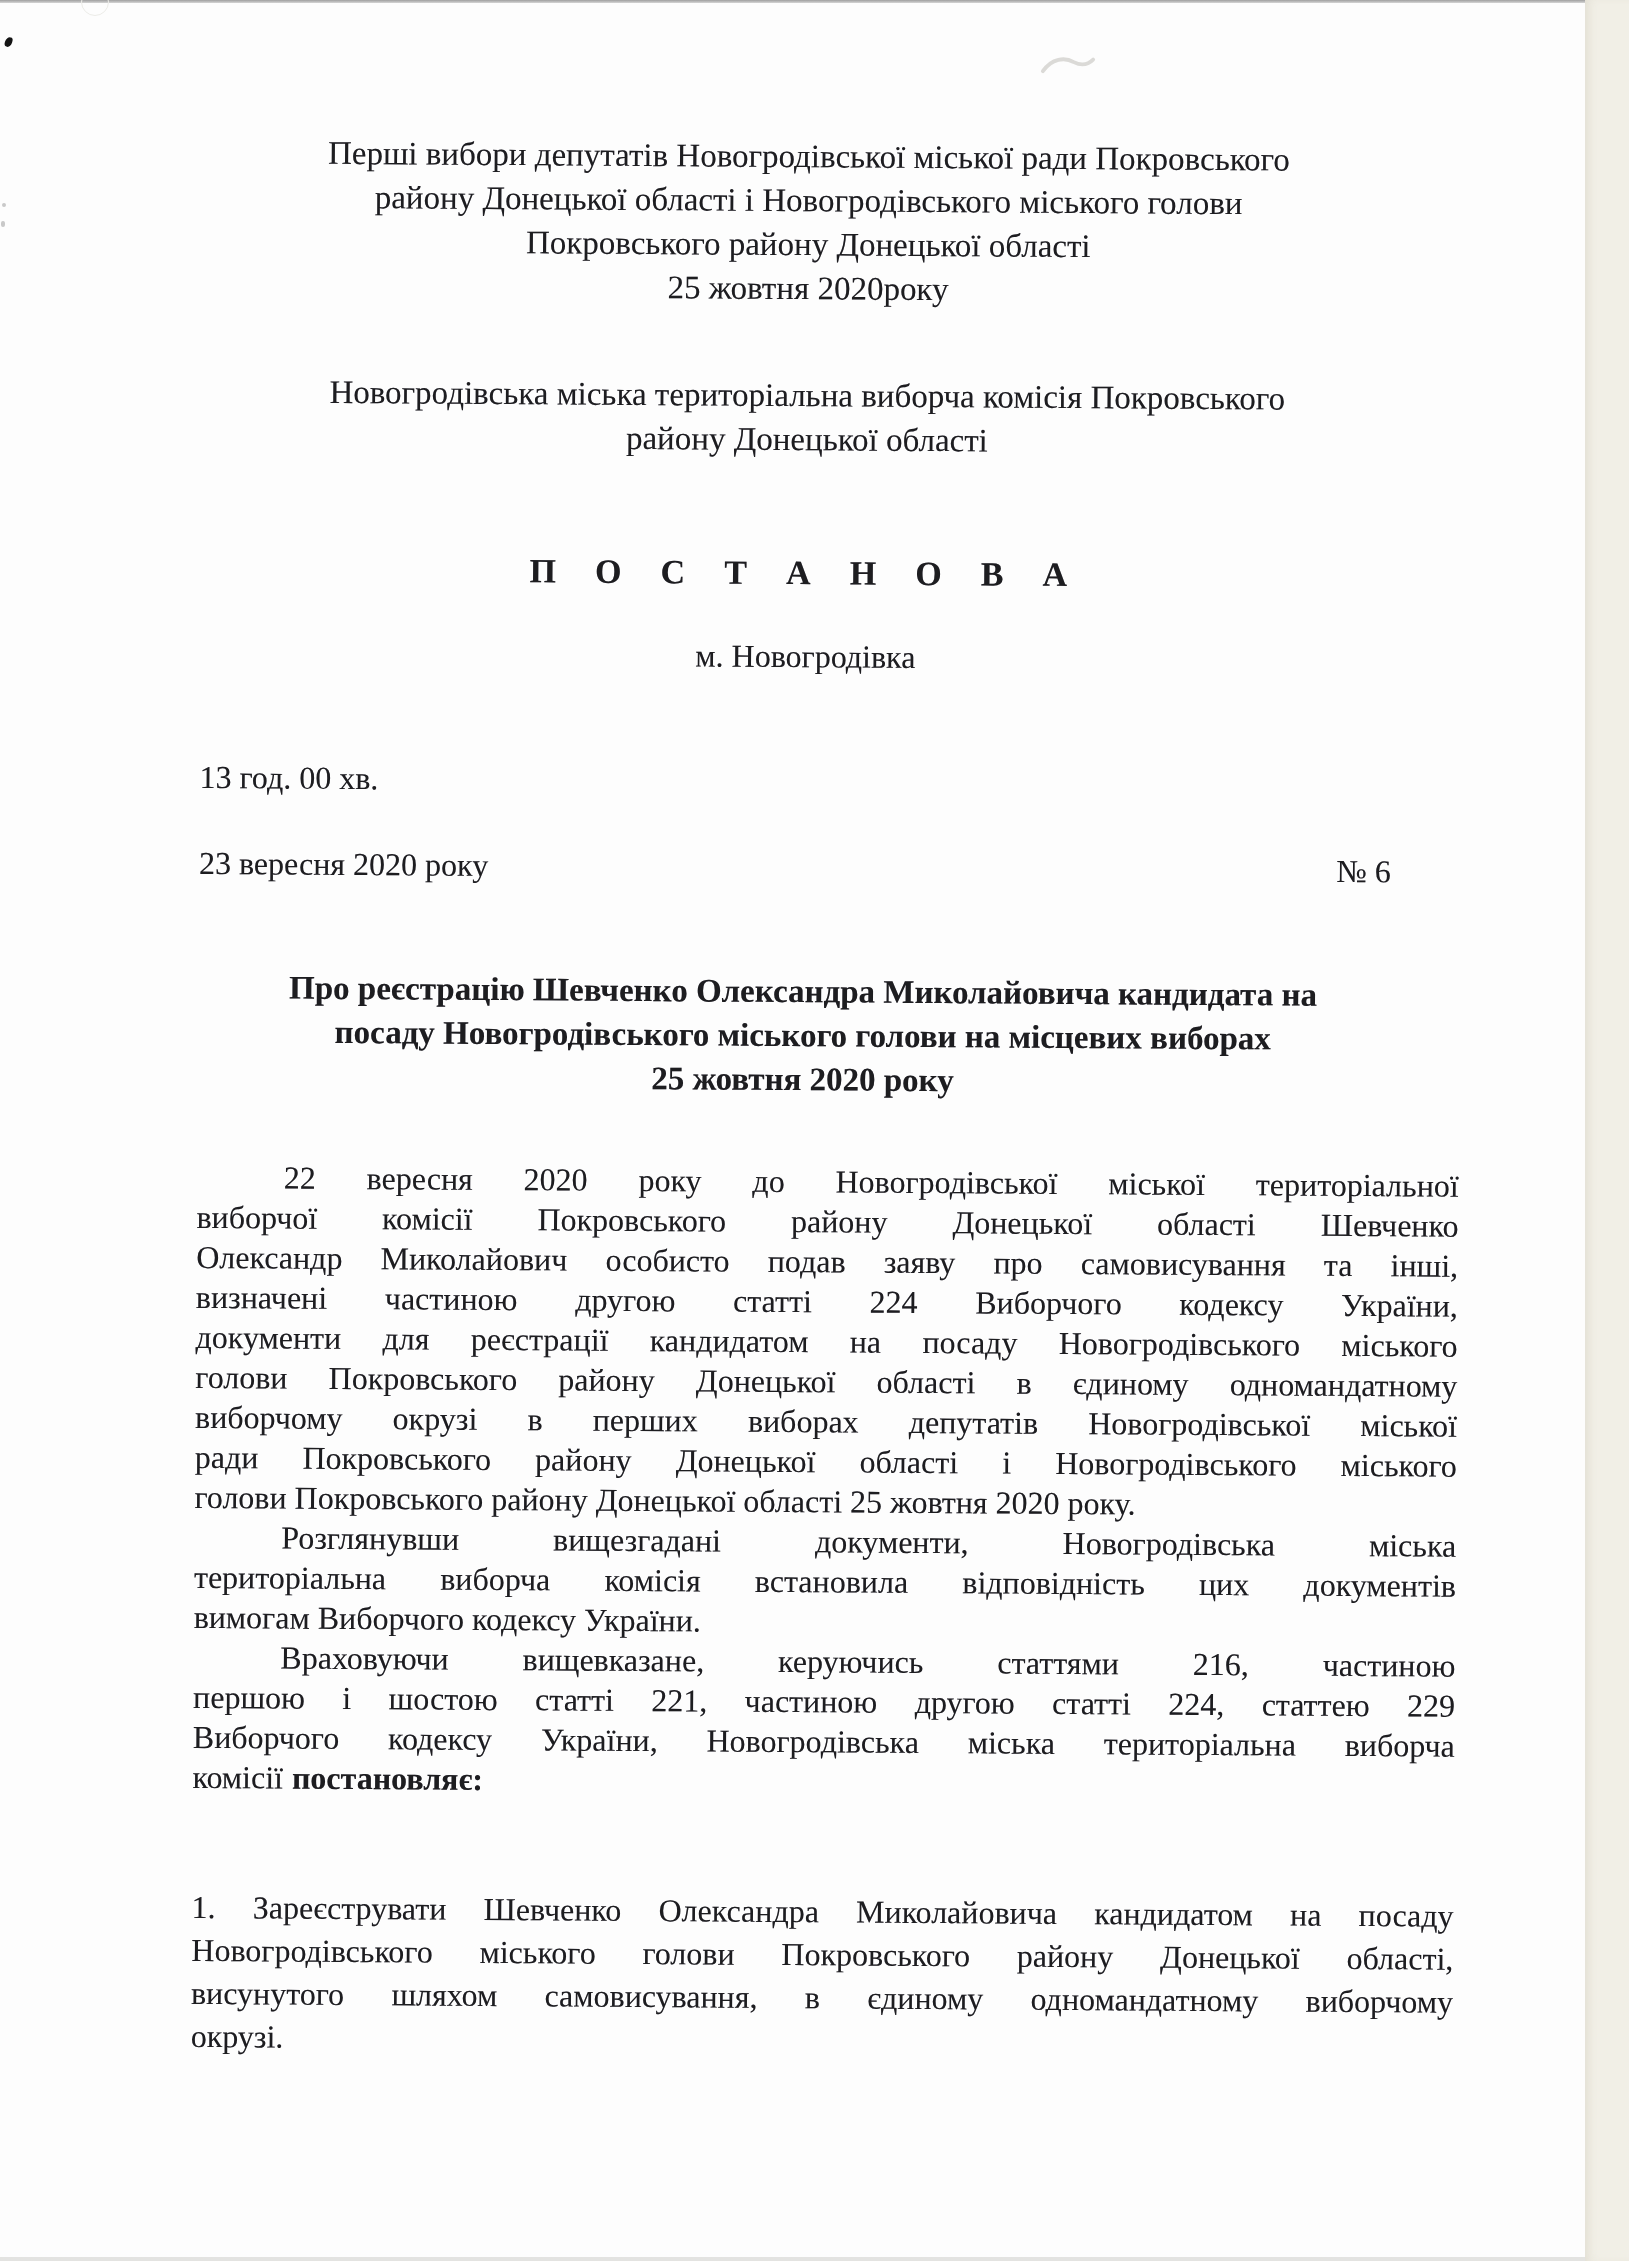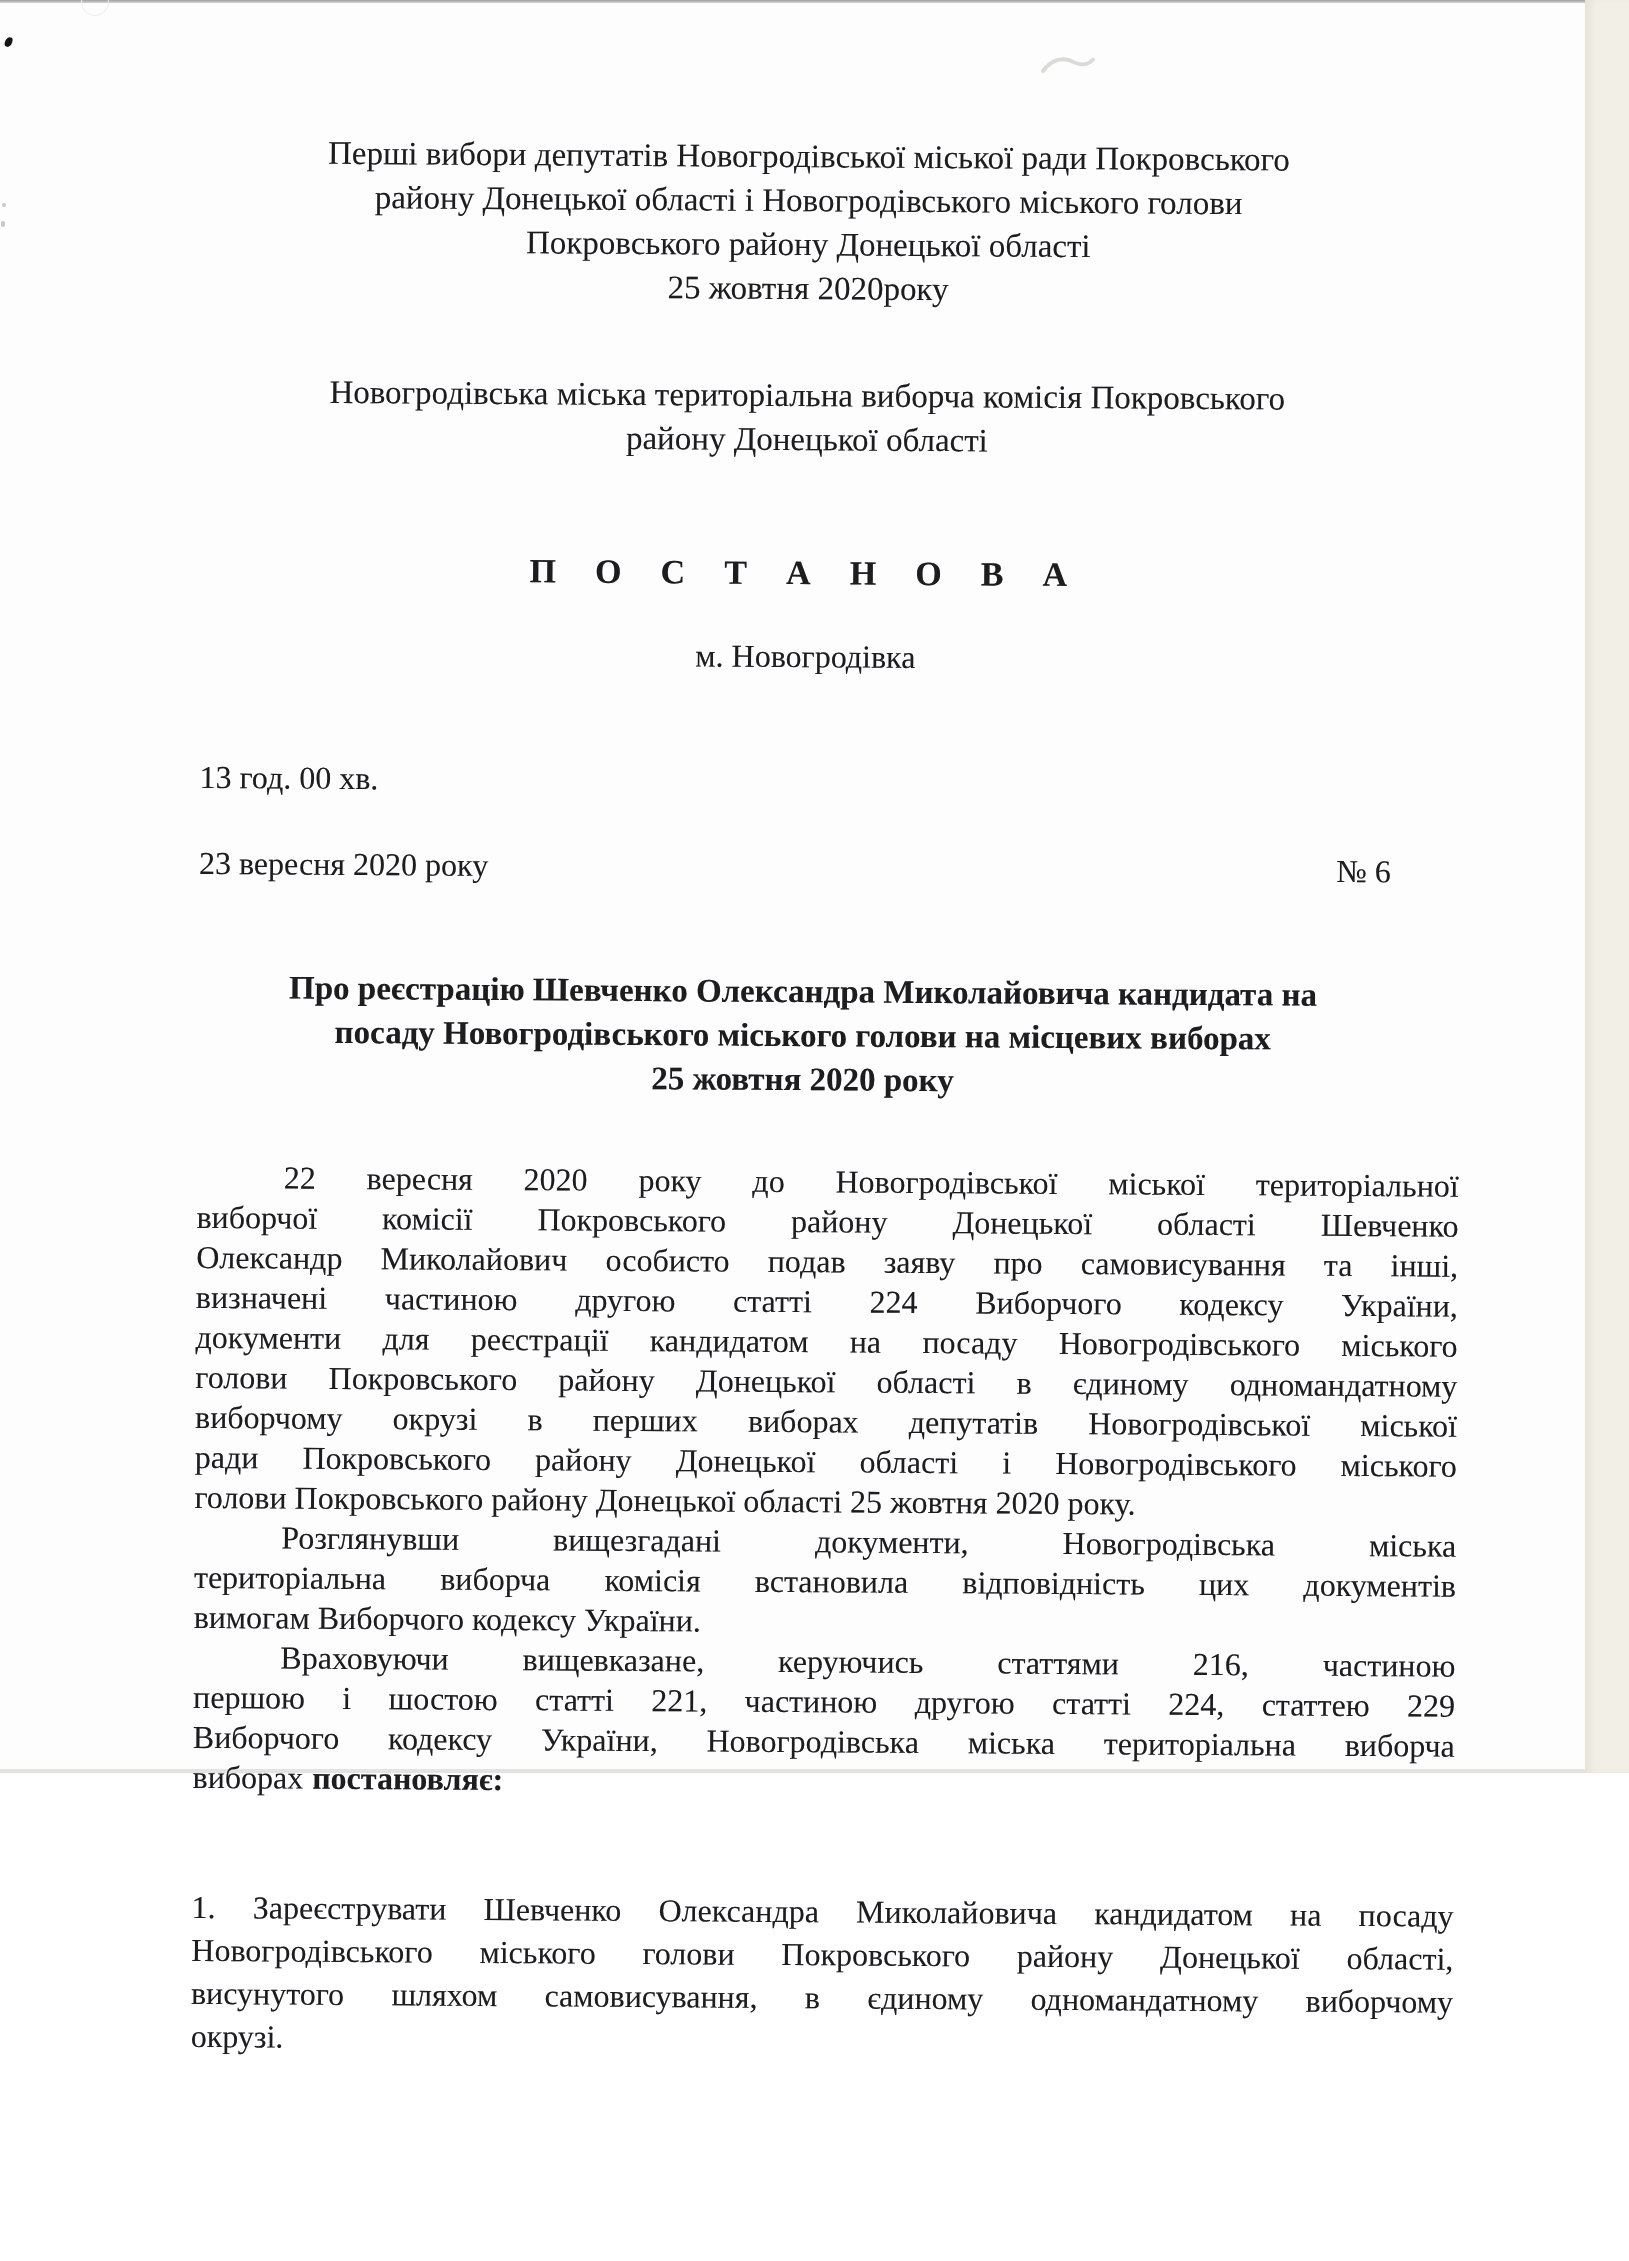--- a/index.html
+++ b/index.html
@@ -3,21 +3,21 @@
 <meta charset="utf-8">
 <style>
   html,body{margin:0;padding:0;}
   body{
     width:1630px;height:2261px;
     background:#ffffff;
     overflow:hidden;
     font-family:"Liberation Serif","DejaVu Serif",serif;
   }
   .page{
-    position:relative;width:1630px;height:1773px;
+    position:relative;width:1630px;height:2261px;
     background:#fdfdfd;
     color:#1d1d20;
   }
   
   .edge-top{position:absolute;left:0;top:0;width:100%;height:3.2px;
     background:linear-gradient(#9f9f9f,#d6d6d6);}
   .edge-bottom{position:absolute;left:0;bottom:0;width:100%;height:3.9px;background:#e3e3e1;}
   .side-band{position:absolute;top:0;right:0;width:45px;height:100%;
     background:#f1efe6;box-shadow:inset 7.7px 0 10.3px -5.8px rgba(110,100,70,.14);}
   .speck{position:absolute;left:5.2px;top:37px;width:7px;height:10.3px;
@@ -130,21 +130,21 @@
       <div class="jline">виборчому окрузі в перших виборах депутатів Новогродівської міської</div>
       <div class="jline">ради Покровського району Донецької області і Новогродівського міського</div>
       <div class="jline last">голови Покровського району Донецької області 25 жовтня 2020 року.</div>
       <div class="jline indent">Розглянувши вищезгадані документи, Новогродівська міська</div>
       <div class="jline">територіальна виборча комісія встановила відповідність цих документів</div>
       <div class="jline last">вимогам Виборчого кодексу України.</div>
       <div class="jline indent">Враховуючи вищевказане, керуючись статтями 216, частиною</div>
       <div class="jline">першою і шостою статті 221, частиною другою статті 224, статтею 229</div>
       <div class="jline">Виборчого кодексу України, Новогродівська міська територіальна виборча</div>
       <div class="jline last">
-        <span>виборах</span><span class="b">постановляє:</span>
+        <span>комісії</span><span class="b">постановляє:</span>
       </div>
     </div>
 
     <div class="item1">
       <div class="jline">1. Зареєструвати Шевченко Олександра Миколайовича кандидатом на посаду</div>
       <div class="jline">Новогродівського міського голови Покровського району Донецької області,</div>
       <div class="jline">висунутого шляхом самовисування, в єдиному одномандатному виборчому</div>
       <div class="jline last">окрузі.</div>
     </div>
 

